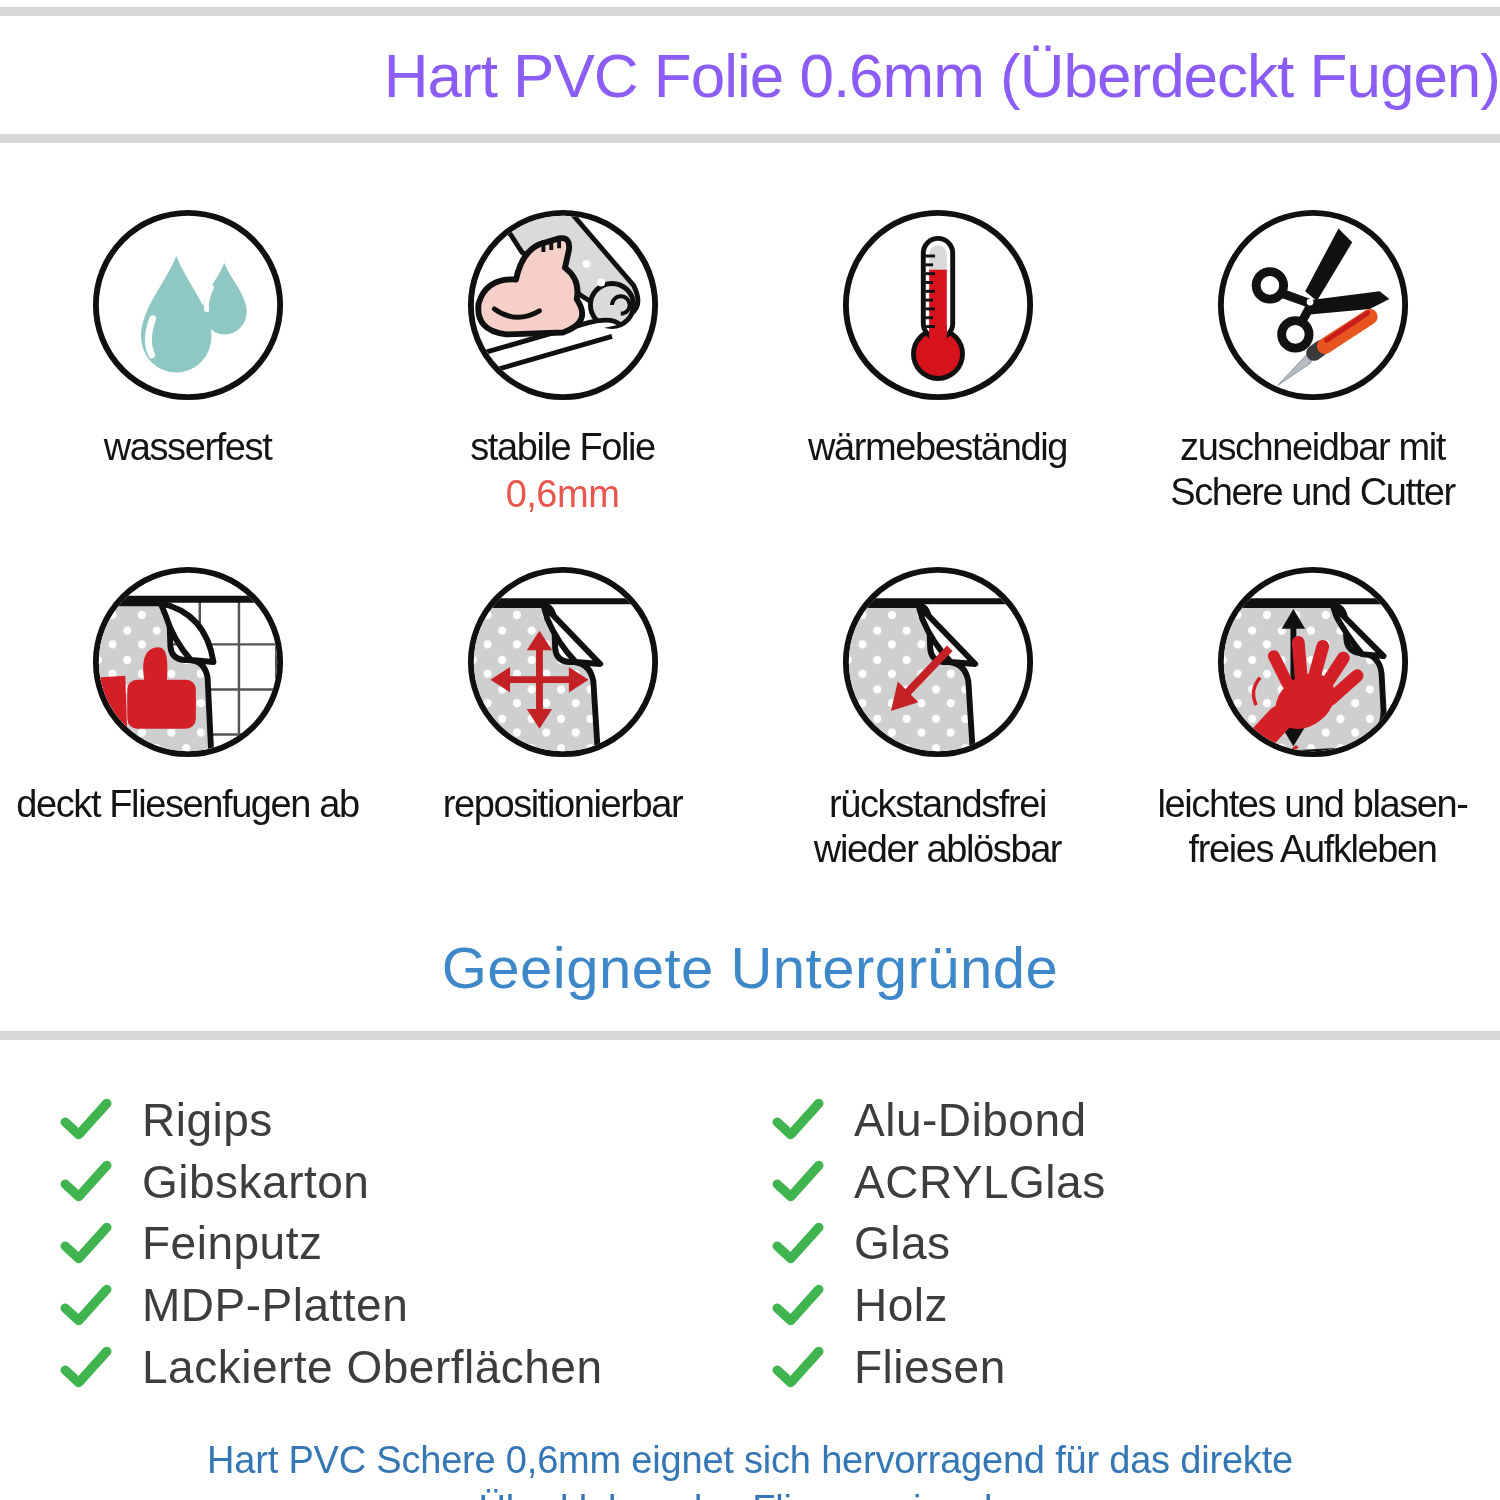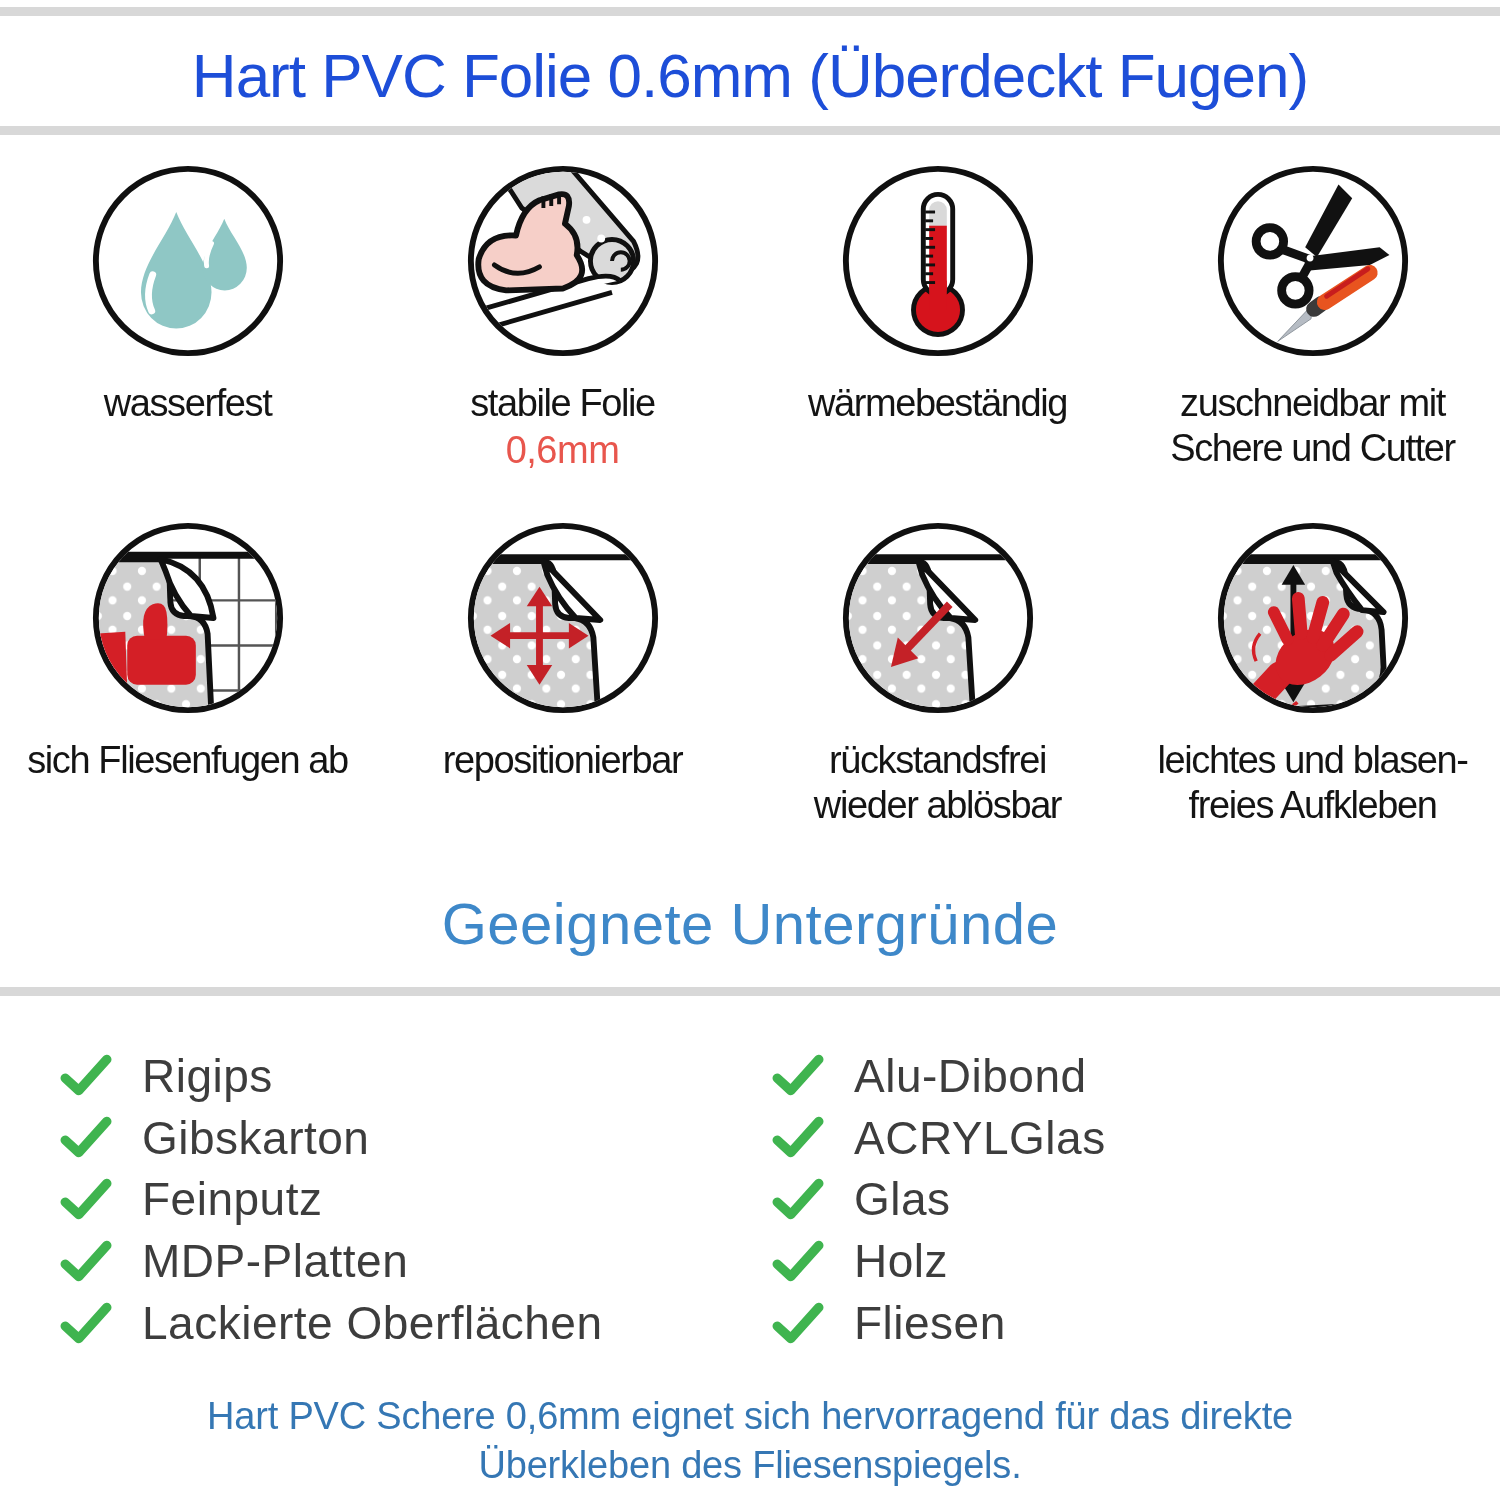--- a/index.html
+++ b/index.html
@@ -4,26 +4,26 @@
 <style>
   html,body{margin:0;padding:0;background:#fff;}
   body{
     width:1500px;height:1500px;overflow:hidden;position:relative;
     font-family:"Liberation Sans",sans-serif;color:#151515;
   }
   .divider{width:1500px;height:9px;background:#d8d8d8;}
   .divider.top{margin-top:7px;}
 
   .main-title{
-    margin:26px 0 16px;text-align:center;font-size:62px;font-weight:400;
-    color:#1d4ed8;letter-spacing:-1px;line-height:1.1;
+    margin:26px 0 24px;text-align:right;font-size:62px;font-weight:400;
+    color:#8b5cf6;letter-spacing:-1px;line-height:1.1;
   }
 
   
-  .features{display:grid;grid-template-columns:repeat(4,375px);row-gap:48px;padding-top:28px;}
+  .features{display:grid;grid-template-columns:repeat(4,375px);row-gap:48px;padding-top:64px;}
   .feature{display:flex;flex-direction:column;align-items:center;}
   .icon-wrap{width:196px;height:196px;}
   .icon-wrap svg{width:196px;height:196px;display:block;}
   .feat-label{
     margin-top:22px;font-size:38px;line-height:1.18;text-align:center;
     color:#141414;letter-spacing:-1.4px;
   }
   .feat-sub{font-size:38px;margin-top:3px;color:#e8564d;letter-spacing:-0.5px;text-align:right;}
   .mw330{max-width:330px;}
   .mw300{max-width:300px;}
@@ -171,21 +171,21 @@
           <path d="M6 40 L70 40 Q80 40 81 54 L82 84 Q83 97 96 98 L102 98 Q117 99 120 116 L124 200 L6 200 Z" fill="url(#dots5)" stroke="#101010" stroke-width="6"></path>
           <path d="M72 40 Q118 50 126 100 L103 98 Q85 78 77 52 Z" fill="#fff" stroke="#101010" stroke-width="6" stroke-linejoin="round"></path>
           <g fill="#d41f26">
             <path d="M6 116 L36 114 L38 172 L6 174 Z"></path>
             <rect x="38" y="118" width="70" height="50" rx="10"></rect>
             <path d="M56 122 Q50 92 64 86 Q76 82 78 94 Q80 106 78 122 Z"></path>
           </g>
         </g>
       </svg>
     </span>
-    <div class="feat-label nowrap">sich Fliesenfugen ab</div>
+    <div class="feat-label nowrap">deckt Fliesenfugen ab</div>
   </div>
 
   <div class="feature">
     <span class="icon-wrap">
       <svg viewBox="0 0 200 200">
         <defs>
           <clipPath id="clip6">
               <circle cx="100" cy="100" r="91"></circle>
             </clipPath>
           <pattern id="dots6" width="30" height="30" patternUnits="userSpaceOnUse">

